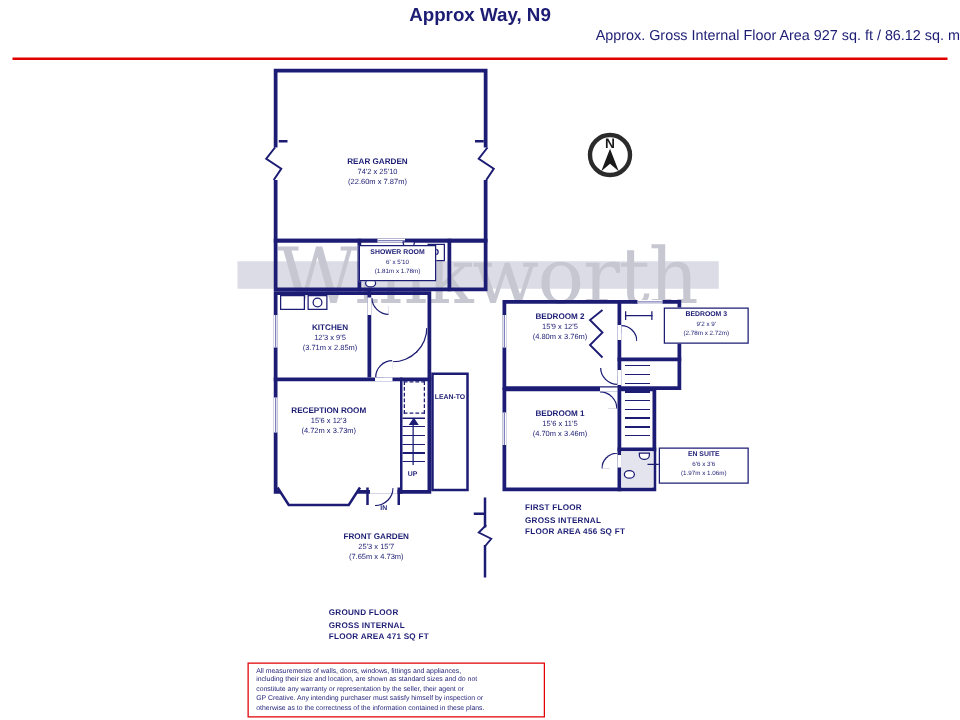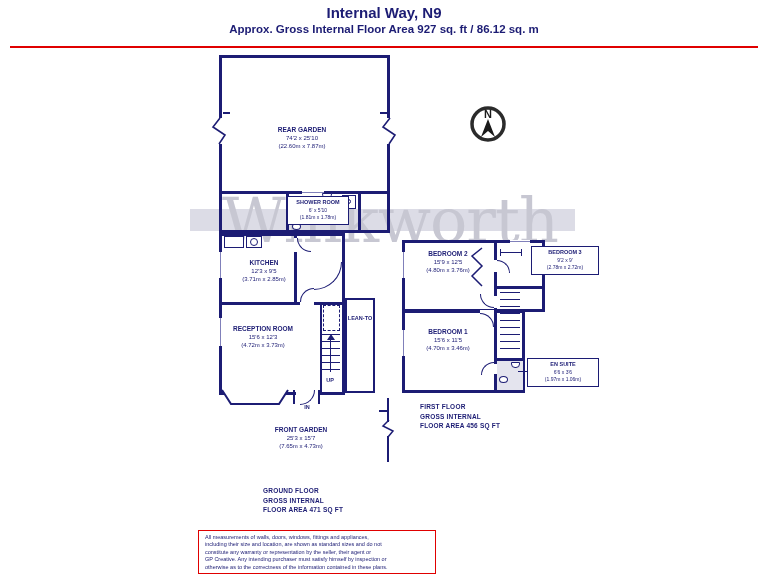--- a/index.html
+++ b/index.html
@@ -1,20 +1,20 @@
 <!DOCTYPE html>
 <html><head>
 <meta charset="utf-8">
 <style>
   html,body{margin:0;padding:0;background:#fff;}
   .canvas{position:relative;width:768px;height:576px;background:#fff;
           font-family:"Liberation Sans",sans-serif;overflow:hidden;}
   
   .t1{font-size:15px;font-weight:bold;text-align:center;margin:4px 0 0;color:#1c1c74;}
-  .t2{font-size:11.5px;font-weight:bold;text-align:center;margin:2px 0 0;color:#1c1c74;}
+  .t2{font-size:11.5px;font-weight:normal;text-align:right;margin:2px 0 0;color:#1c1c74;}
   .redline{position:absolute;left:10px;top:46px;width:748px;height:2px;background:#e00000;}
   
   .wm-bar{position:absolute;left:190px;top:209px;width:385px;height:22px;background:#dcdce6;}
   .wm-text{position:absolute;left:222px;top:184px;font-family:"DejaVu Serif",serif;
            font-size:62px;color:#c7c7d2;letter-spacing:-1px;}
   
   .w{position:absolute;background:#1c1c74;}
   .rect{position:absolute;border:3px solid #1c1c74;box-sizing:border-box;background:transparent;}
   .thin{border-width:2px;}
   .arc{position:absolute;box-sizing:border-box;}
@@ -40,21 +40,21 @@
         box-sizing:border-box;color:#1c1c74;z-index:5;}
   .dl{font-size:5.5px;line-height:7.4px;margin-left:6px;font-weight:500;}
   .dl:first-child{margin-top:3px;}
   svg{position:absolute;overflow:visible;}
 </style>
 </head>
 <body>
 
 <div class="canvas">
 
-  <div class="t1">Internal Way, N9</div>
+  <div class="t1">Approx Way, N9</div>
   <div class="t2">Approx. Gross Internal Floor Area 927 sq. ft / 86.12 sq. m</div>
   <div class="redline"></div>
 
   <div class="wm-bar"></div>
   <div class="wm-text">Winkworth</div>
 
   <div class="rect" style="left:219px;top:55px;width:171px;height:139px;"></div>
   <div class="w" style="left:223px;top:112px;width:7px;height:2px;"></div>
   <div class="w" style="left:380px;top:112px;width:7px;height:2px;"></div>
   <svg style="left:212px;top:118px;" width="14" height="26">

